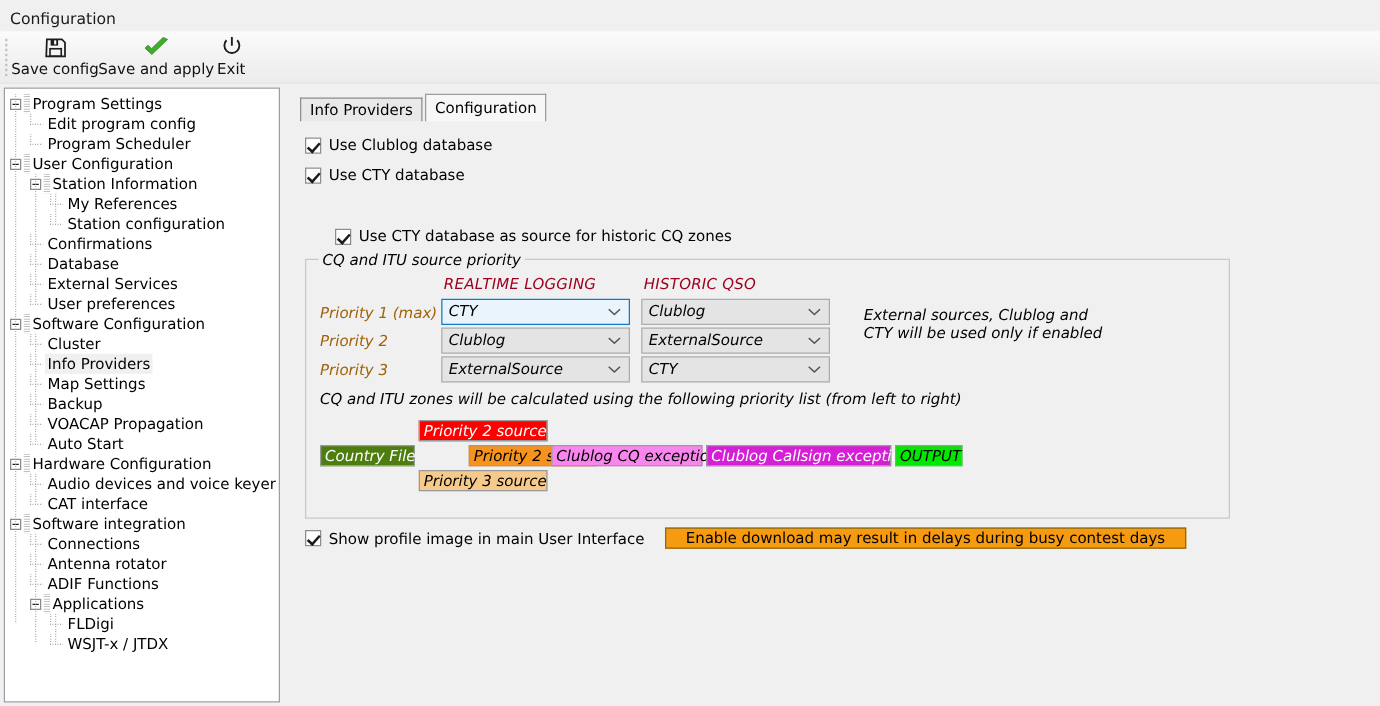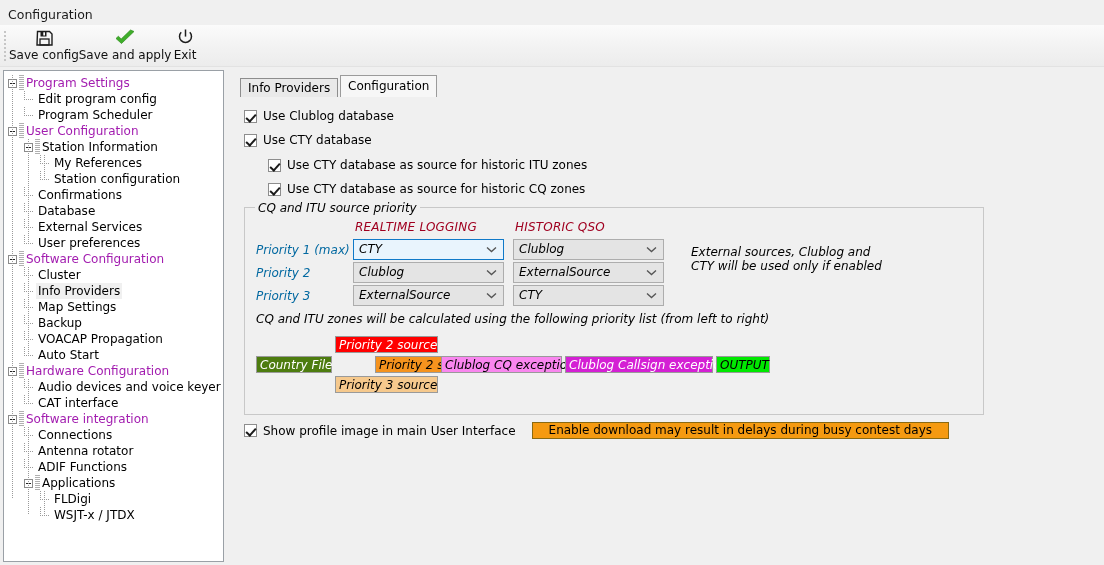--- a/index.html
+++ b/index.html
@@ -48,21 +48,21 @@
     background:#ffffff; border:1px solid #9aa0a6; overflow:hidden;
   }
   .tree { position:relative; padding:4px 0 0 0; }
   .node {
     position:relative; height:16px; line-height:16px;
     white-space:nowrap; font-size:12px; color:#000;
     display:flex; align-items:center;
   }
   .node .lbl { padding:0 2px; }
   .node.sel .lbl { background:#f0f0f0; }
-  .node.group .lbl { color:#a21caf; }
+  .node.group .lbl { color:#000000; }
   .expander {
     width:9px; height:9px; border:1px solid #8b8b8b; background:#fff;
     display:inline-block; position:relative; margin-right:2px; flex:0 0 auto;
   }
   .expander:before {
     content:""; position:absolute; left:1px; right:1px; top:3px; height:1px; background:#222;
   }
   .dots {
     flex:0 0 auto; height:16px; display:inline-block;
     background-image:linear-gradient(to bottom,#b0b0b0 1px,transparent 1px);
@@ -121,21 +121,21 @@
     border:1px solid #c8c8c8;
     font-style:italic;
   }
   #groupbox-title {
     position:absolute; left:10px; top:-7px; background:#f0f0f0; padding:0 3px;
     font-size:12px; color:#000;
   }
   .col-head {
     position:absolute; font-size:12px; color:#a00020; letter-spacing:.2px; white-space:nowrap;
   }
-  .prio-lbl { position:absolute; font-size:12px; color:#0369a1; white-space:nowrap;text-align:center; }
+  .prio-lbl { position:absolute; font-size:12px; color:#a16207; white-space:nowrap;text-align:center; }
   .combo {
     position:absolute; height:21px; width:151px;
     background:#e4e4e4; border:1px solid #adadad;
     font-size:12px; color:#000; line-height:19px; padding-left:5px;
     cursor:default; white-space:nowrap; overflow:hidden;
   }
   .combo.focus { background:#e9f4fd; border:1px solid #1079c8; }
   .combo .caret {
     position:absolute; right:6px; top:0; height:100%;
     display:flex; align-items:center;
@@ -384,24 +384,20 @@
     </div>
   </div>
 
   <div class="chk-row" id="cb0" style="left:12px; top:39px;">
     <span class="chk on"></span>
     <span class="chk-lbl">Use Clublog database</span>
   </div>
   <div class="chk-row" id="cb1" style="left:12px; top:63px;">
     <span class="chk on"></span>
     <span class="chk-lbl">Use CTY database</span>
-  </div>
-  <div class="chk-row" id="cb2" style="left:36px; top:88px;">
-    <span class="chk on"></span>
-    <span class="chk-lbl">Use CTY database as source for historic ITU zones</span>
   </div>
   <div class="chk-row" id="cb3" style="left:36px; top:112px;">
     <span class="chk on"></span>
     <span class="chk-lbl">Use CTY database as source for historic CQ zones</span>
   </div>
 
   <div id="groupbox">
     <div id="groupbox-title">CQ and ITU source priority</div>
 
     <div class="col-head" style="left: 110px; top: 12px; color: rgb(160, 0, 32);">REALTIME LOGGING</div>

